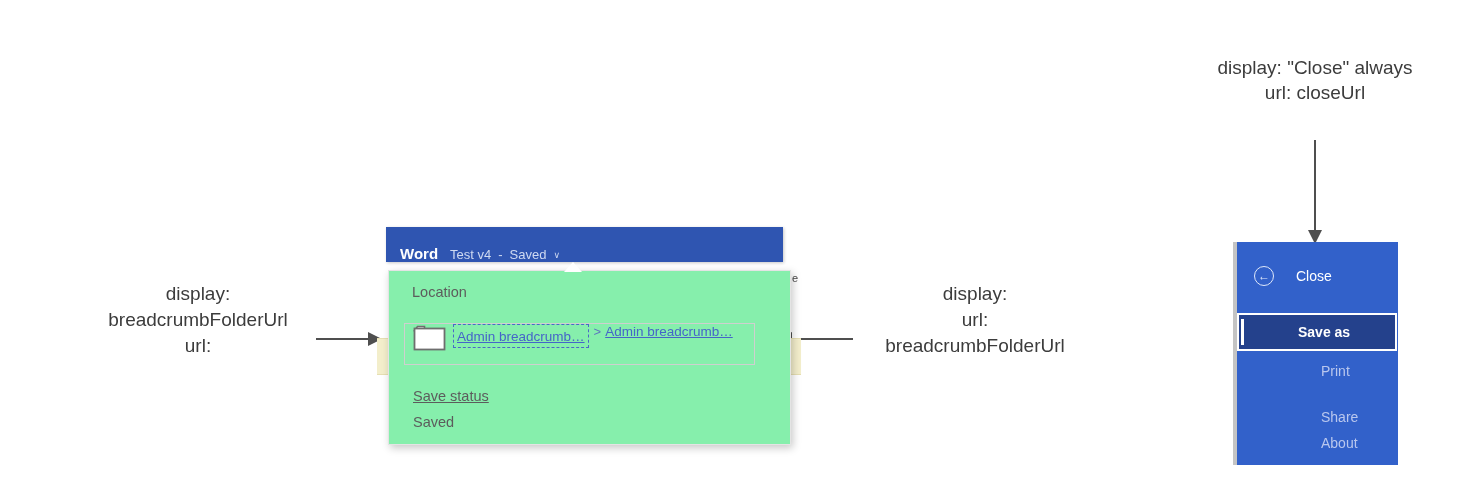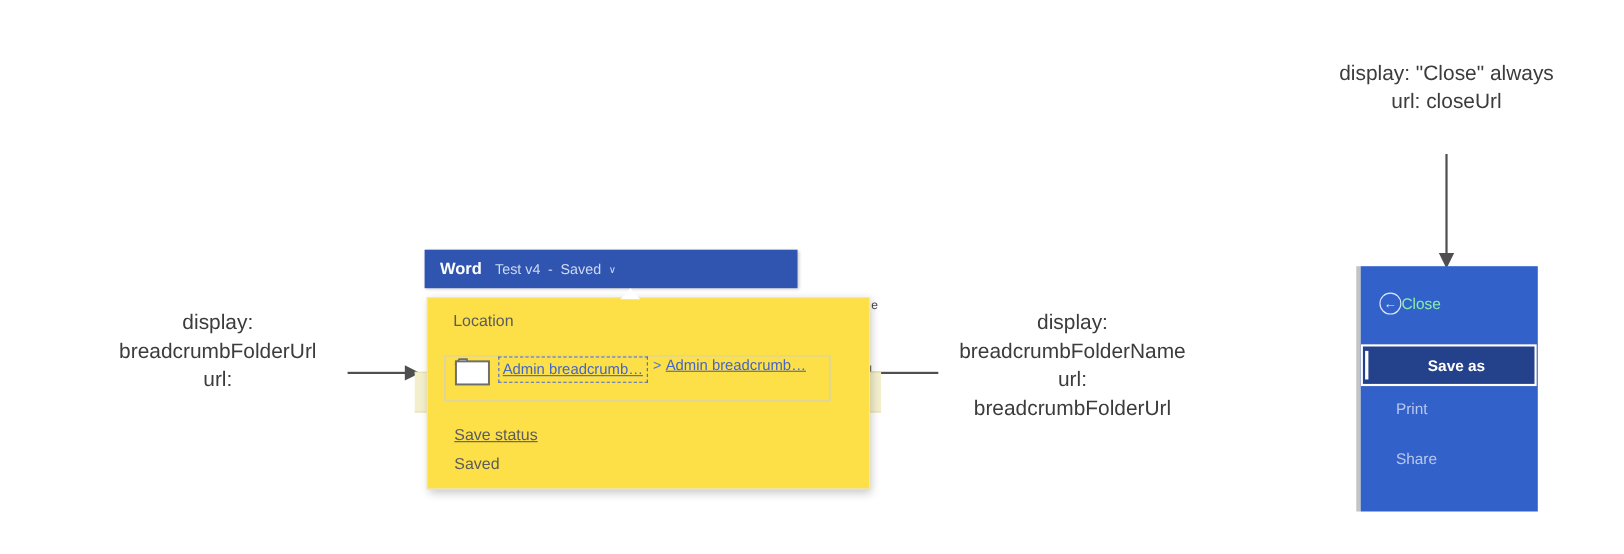--- a/index.html
+++ b/index.html
@@ -46,23 +46,23 @@
   .bg-text-fragment {
     position: absolute;
     left: 792px; top: 272px;
     font-size: 11px; color: #4a4a4a;
     z-index: 1;
   }
 
   
   .word-header {
     position: absolute;
-    left: 386px; top: 227px; width: 339px; height: 35px;
+    left: 386px; top: 227px; width: 397px; height: 35px;
     background: #2f55b1;
-    display: flex; align-items: center;
+    display: flex; align-items: flex-end;
     box-shadow: 1px 1px 3px rgba(0,0,0,0.22);
     z-index: 2;
   }
   .word-app-name { margin-left: 14px; color: #ffffff; font-weight: bold; font-size: 15px; cursor: pointer; }
   .word-doc-group { margin-left: 12px; display: flex; align-items: baseline; gap: 7px; color: #cfdaf2; font-size: 13px; cursor: pointer; }
   .word-chevron { font-size: 9px; position: relative; top: -1px; }
 
   
   .popup-caret {
     position: absolute;
@@ -71,21 +71,21 @@
     border-left: 9px solid transparent;
     border-right: 9px solid transparent;
     border-bottom: 10px solid #ffffff;
     z-index: 5;
   }
 
   
   .popup-card {
     position: absolute;
     left: 388px; top: 270px; width: 403px; height: 175px;
-    background: #fde047;
+    background: #86efac;
     border: 1px solid #e4e4e4;
     box-shadow: 2px 3px 8px rgba(0,0,0,0.22);
     z-index: 4;
   }
   .popup-label { position: absolute; font-size: 14.5px; color: #5c5c5c; }
   .location-label { left: 23px; top: 13px; }
   .save-status-label { left: 24px; top: 117px; text-decoration: underline; }
   .save-status-value { left: 24px; top: 143px; }
 
   .location-box {
@@ -129,37 +129,37 @@
     cursor: pointer;
   }
   .close-icon {
     margin-left: 17px;
     width: 20px; height: 20px;
     border: 1.5px solid #dfe8fa;
     border-radius: 50%;
     display: flex; align-items: center; justify-content: center;
     color: #dfe8fa; font-size: 12px; line-height: 1;
   }
-  .close-label { font-size: 14px; color: #86efac; text-align: center; }
+  .close-label { margin-left: 22px; font-size: 14px; color: #ffffff; text-align: center; }
 
   .menu-saveas-row {
     position: absolute;
     left: 0; top: 71px; width: 160px; height: 38px;
     background: #24418c;
     border: 2px solid #ffffff;
     display: flex; align-items: center;
     cursor: pointer;
   }
   .saveas-bar { margin-left: 2px; width: 3px; height: 26px; background: #ffffff; }
   .saveas-label { margin-left: 54px; font-size: 14px; font-weight: bold; color: #ffffff; }
 
   .menu-item {
     position: absolute;
     left: 0; width: 100%; height: 36px;
-    padding-left: 32px;
+    padding-left: 84px;
     display: flex; align-items: center;
     font-size: 14px; color: #b9c7ee;
     cursor: pointer;
   }
   .menu-item-print { top: 111px; }
   .menu-item-share { top: 147px; align-items: flex-end; }
   .menu-item-about { top: 183px; }
 </style>
 </head>
 <body>
@@ -170,21 +170,20 @@
     <div>display:</div>
     <div>breadcrumbFolderUrl</div>
     <div>url:</div>
   </div>
 
   <div class="arrow-line-h" style="left:316px; top:338px; width:53px;"></div>
   <div class="arrow-head head-right" style="left:368px; top:332px;"></div>
 
   <div class="ann ann-folder">
     <div>display:</div>
-    <div>breadcrumbFolderName</div>
     <div>url:</div>
     <div>breadcrumbFolderUrl</div>
   </div>
 
   <div class="arrow-line-h" style="left:791px; top:338px; width:62px;"></div>
   <div class="arrow-head head-left" style="left:778px; top:332px;"></div>
 
   <div class="ann ann-close">
     <div>display: "Close" always</div>
     <div>url: closeUrl</div>
@@ -238,16 +237,19 @@
       <span class="saveas-bar"></span>
       <span class="saveas-label">Save as</span>
     </div>
 
     <div class="menu-item menu-item-print">
       <span>Print</span>
     </div>
     <div class="menu-item menu-item-share">
       <span>Share</span>
     </div>
+    <div class="menu-item menu-item-about">
+      <span>About</span>
+    </div>
 
   </div>
 
 </div>
 
 </body></html>

